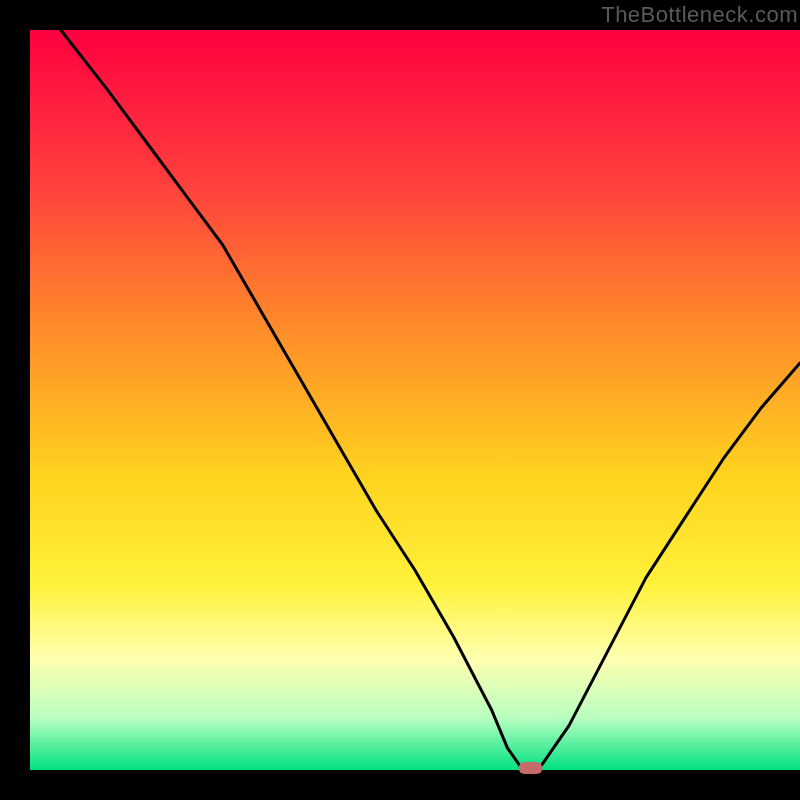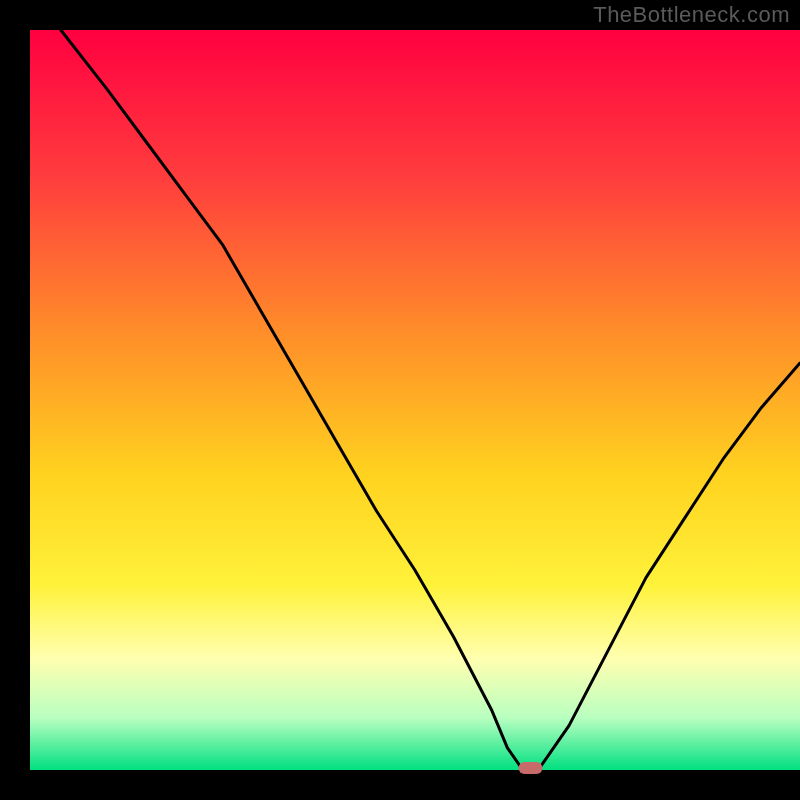--- a/index.html
+++ b/index.html
@@ -16,21 +16,21 @@
     height: 800px;
   }
   svg {
     position: absolute;
     inset: 0;
     display: block;
   }
   .watermark {
     position: absolute;
     top: 2px;
-    right: 10px;
+    right: 2px;
     font-family: Arial, Helvetica, sans-serif;
     font-size: 22px;
     letter-spacing: 0.5px;
     color: #5a5a5a;
     user-select: none;
     pointer-events: none;
   }
 </style>
 </head>
 <body>

